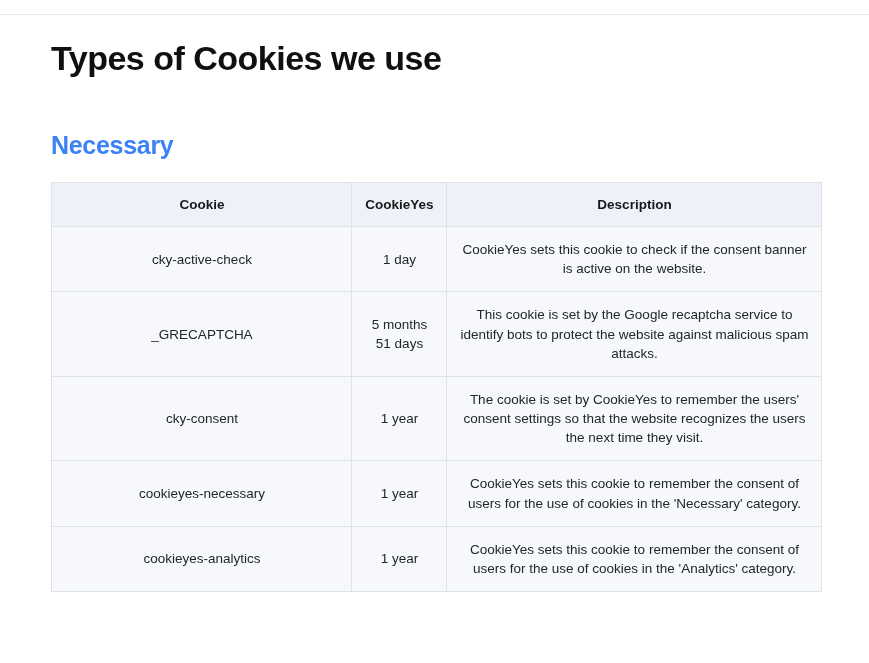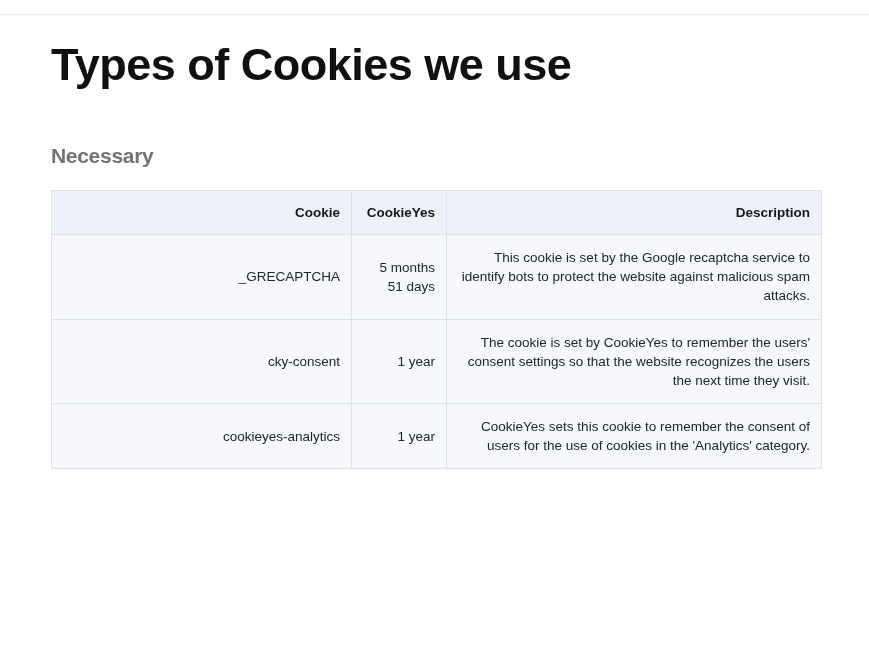--- a/index.html
+++ b/index.html
@@ -17,44 +17,44 @@
   .topbar {
     height: 14px;
     background: #ffffff;
     border-bottom: 1px solid #ececec;
   }
   .page {
     padding: 0 49px 0 51px;
     box-sizing: border-box;
   }
   .page-title {
-    font-size: 45px;
+    font-size: 34px;
     font-weight: bold;
     letter-spacing: -0.5px;
     margin: 24px 0 0 0;
     color: #101010;
   }
   .section-title {
-    font-size: 21px;
+    font-size: 25px;
     font-weight: bold;
     letter-spacing: -0.3px;
     margin: 53px 0 0 0;
-    color: #737373;
+    color: #3b82f6;
   }
   table.cookie-table {
     width: 770px;
     border-collapse: collapse;
     margin-top: 22px;
     table-layout: fixed;
     font-size: 13.5px;
   }
   table.cookie-table th,
   table.cookie-table td {
     border: 1px solid #dfe3e8;
-    text-align: right;
+    text-align: center;
     vertical-align: middle;
     padding: 13px 11px 13px 12px;
     line-height: 1.42;
   }
   table.cookie-table th {
     background: #eef2f8;
     font-weight: bold;
     font-size: 13.5px;
     color: #16181c;
     padding-top: 12px;
@@ -92,28 +92,38 @@
     </colgroup>
     <thead>
       <tr>
         <th>Cookie</th>
         <th>CookieYes</th>
         <th>Description</th>
       </tr>
     </thead>
     <tbody>
       <tr>
+        <td>cky-active-check</td>
+        <td>1 day</td>
+        <td>CookieYes sets this cookie to check if the consent banner is active on the website.</td>
+      </tr>
+      <tr>
         <td>_GRECAPTCHA</td>
         <td>5 months 51 days</td>
         <td>This cookie is set by the Google recaptcha service to identify bots to protect the website against malicious spam attacks.</td>
       </tr>
       <tr>
         <td>cky-consent</td>
         <td>1 year</td>
         <td class="desc-loose">The cookie is set by CookieYes to remember the users' consent settings so that the website recognizes the users the next time they visit.</td>
+      </tr>
+      <tr>
+        <td>cookieyes-necessary</td>
+        <td>1 year</td>
+        <td>CookieYes sets this cookie to remember the consent of users for the use of cookies in the 'Necessary' category.</td>
       </tr>
       <tr>
         <td>cookieyes-analytics</td>
         <td>1 year</td>
         <td>CookieYes sets this cookie to remember the consent of users for the use of cookies in the 'Analytics' category.</td>
       </tr>
 
     </tbody>
   </table>
 

